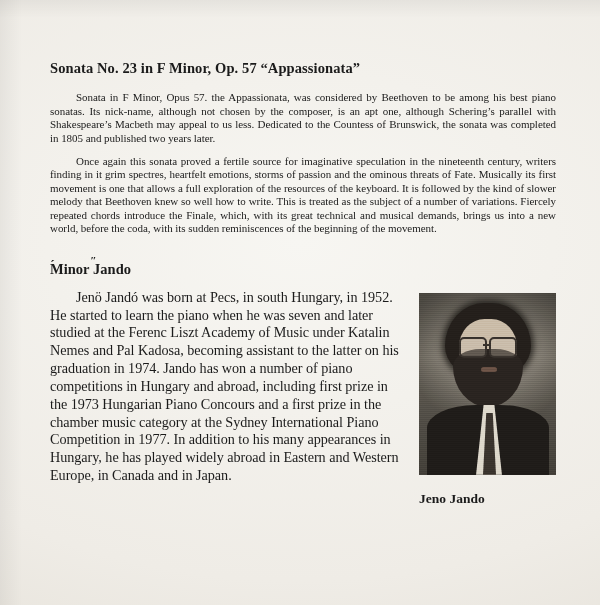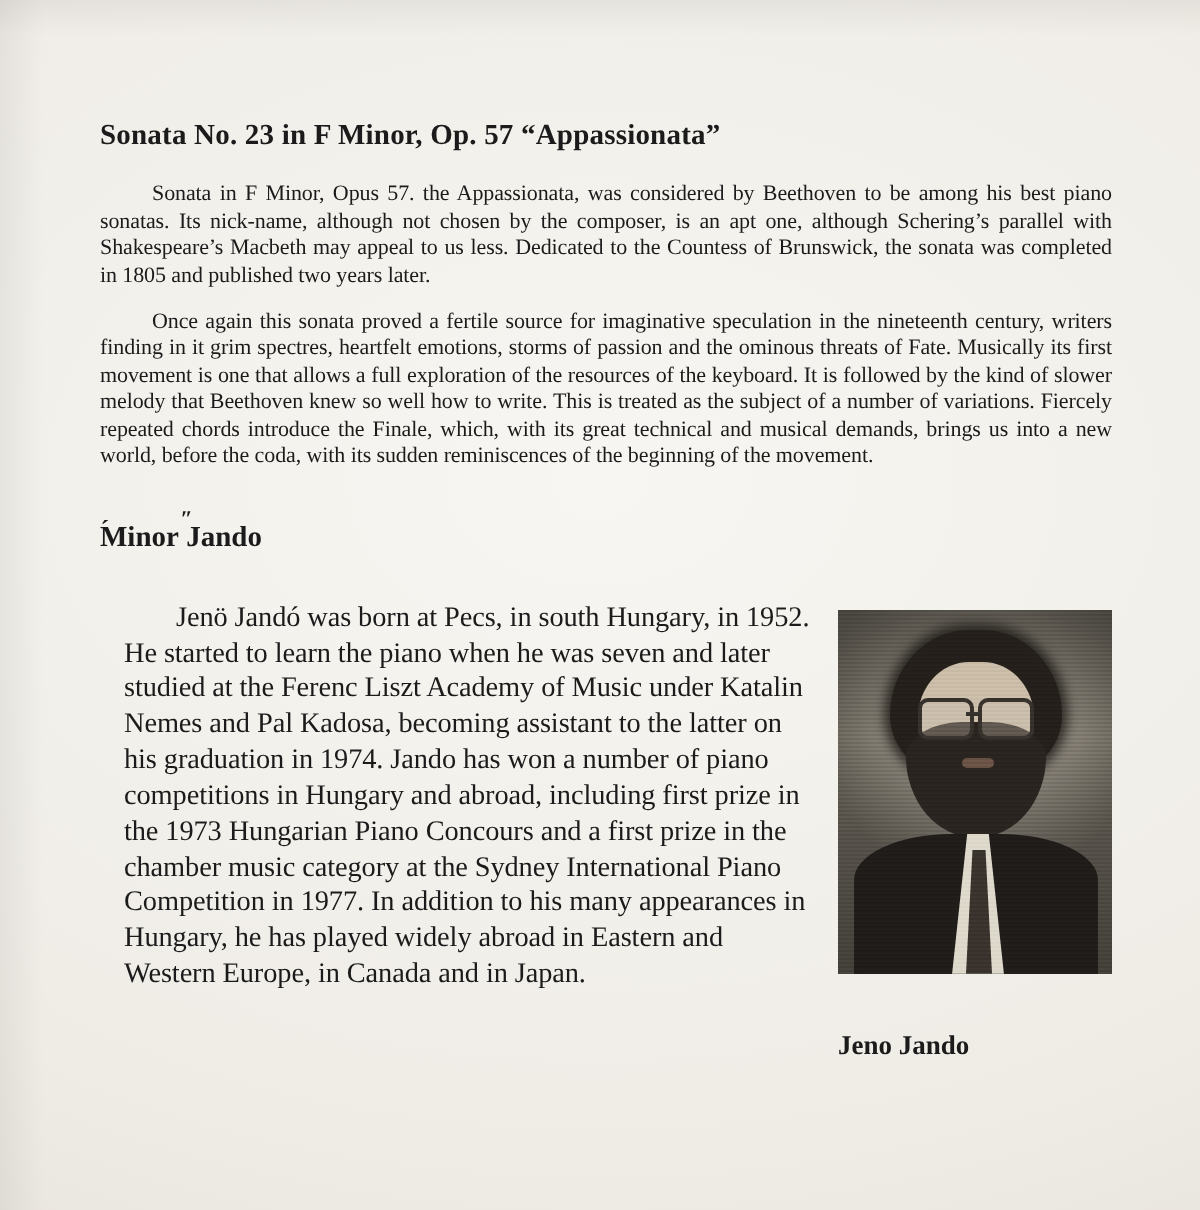--- a/index.html
+++ b/index.html
@@ -142,21 +142,21 @@
     clear: right;
     float: right;
     width: 137px;
     text-align: left;
     font-weight: bold;
     font-size: 13.5px;
     padding-top: 6px;
     padding-left: 2px;
   }
   .bio-par {
-    margin: 12px;
+    margin: 0;
     font-size: 14.2px;
     line-height: 1.255;
     text-indent: 26px;
     letter-spacing: -0.05px;
   }
   .umlaut {
     position: relative;
   }
   .umlaut::after {
     content: "\2033";

